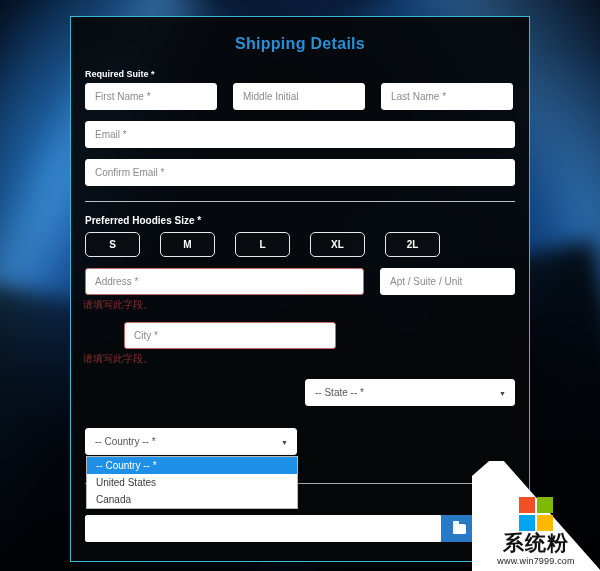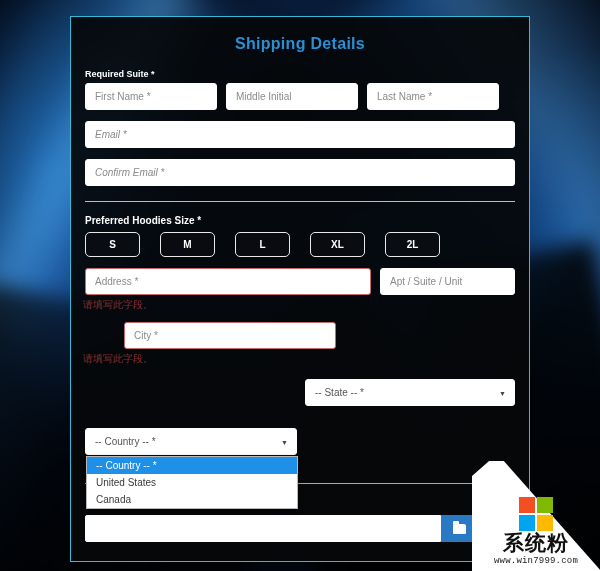--- a/index.html
+++ b/index.html
@@ -121,21 +121,21 @@
   .req-label {
     color: #ffffff;
     font-size: 9px;
     font-weight: bold;
     margin: 14px 0 4px 14px;
   }
 
   .row {
     display: flex;
     margin: 0 14px;
-    gap: 9px;
+    gap: 16px;
   }
   .row.mt { margin-top: 11px; }
 
   input.txt, .fake-input {
     box-sizing: border-box;
     height: 27px;
     background: #ffffff;
     border: 1px solid #ffffff;
     border-radius: 3px;
     padding: 0 9px;
@@ -146,21 +146,21 @@
     display: flex;
     align-items: center;
   }
   input.txt::placeholder { color: #8a8a8a; }
 
   input.txt.err, .fake-input.err { border: 1px solid #c46a6a; }
 
   .f-first { width: 132px; }
   .f-mid   { width: 132px; }
   .f-last  { width: 132px; }
-  .f-full  { width: 100%; font-style: italic; }
+  .f-full  { width: 100%; }
   .f-addr  { width: 288px; }
   .f-apt   { width: 135px; }
   .f-city  { width: 212px; }
   .f-zip   { width: 210px; }
 
   .err-msg {
     color: #8c2f2f;
     font-size: 10px;
     margin: 3px 0 0 12px;
     font-family: "Liberation Sans", sans-serif;
@@ -353,21 +353,21 @@
   .ms-logo i { display: block; }
   .wm-text {
     font-family: "DejaVu Sans", sans-serif;
     font-size: 21px;
     font-weight: bold;
     color: #111;
     line-height: 1;
     letter-spacing: 1px;
   }
   .wm-url {
-    font-family: Liberation Mono, monospace;
+    font-family: Liberation Sans, sans-serif;
     font-size: 9px;
     color: #222;
     margin-top: 2px;
     letter-spacing: .2px;
   }
 </style>
 </head>
 <body>
 
 <div class="desktop">

